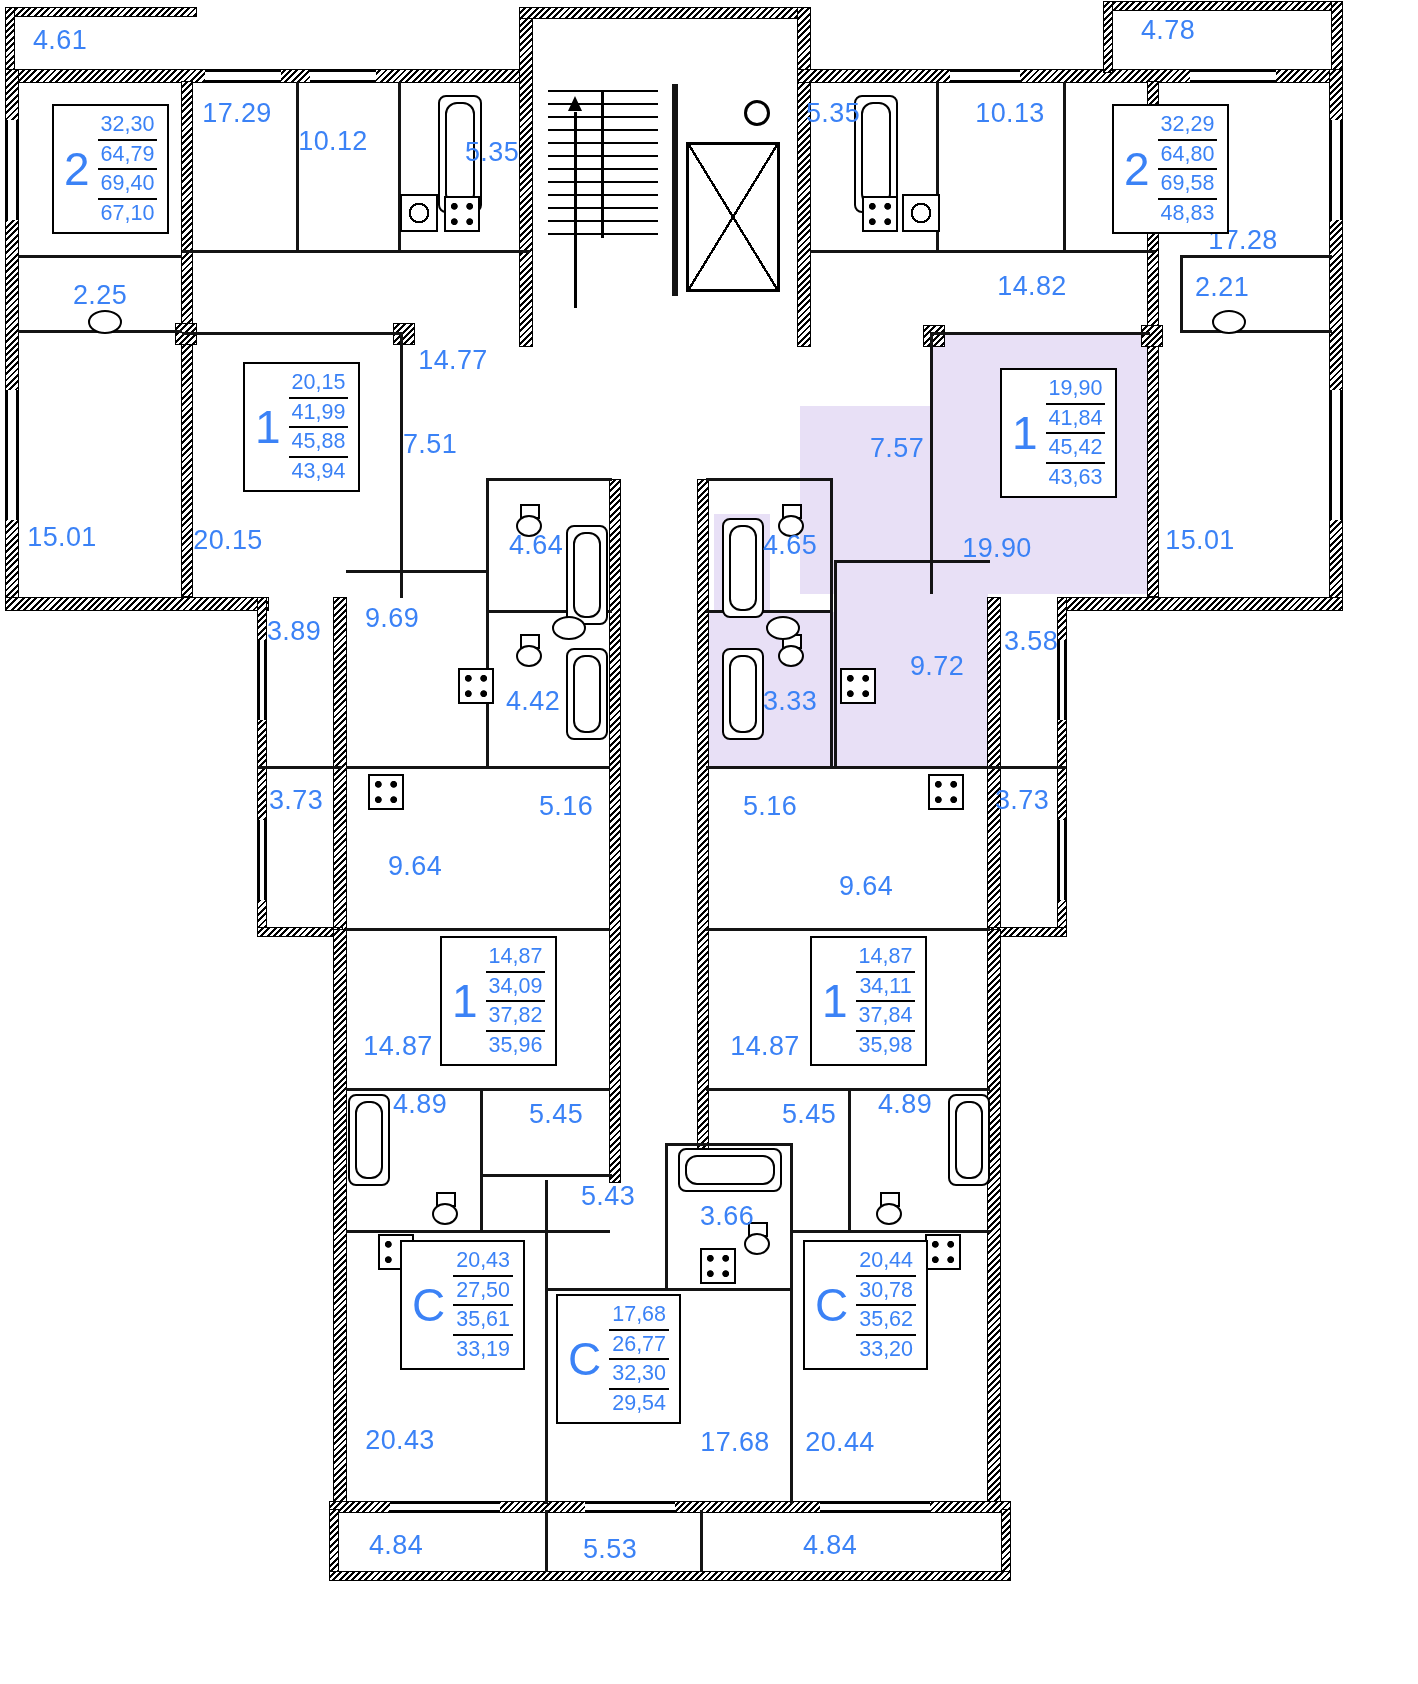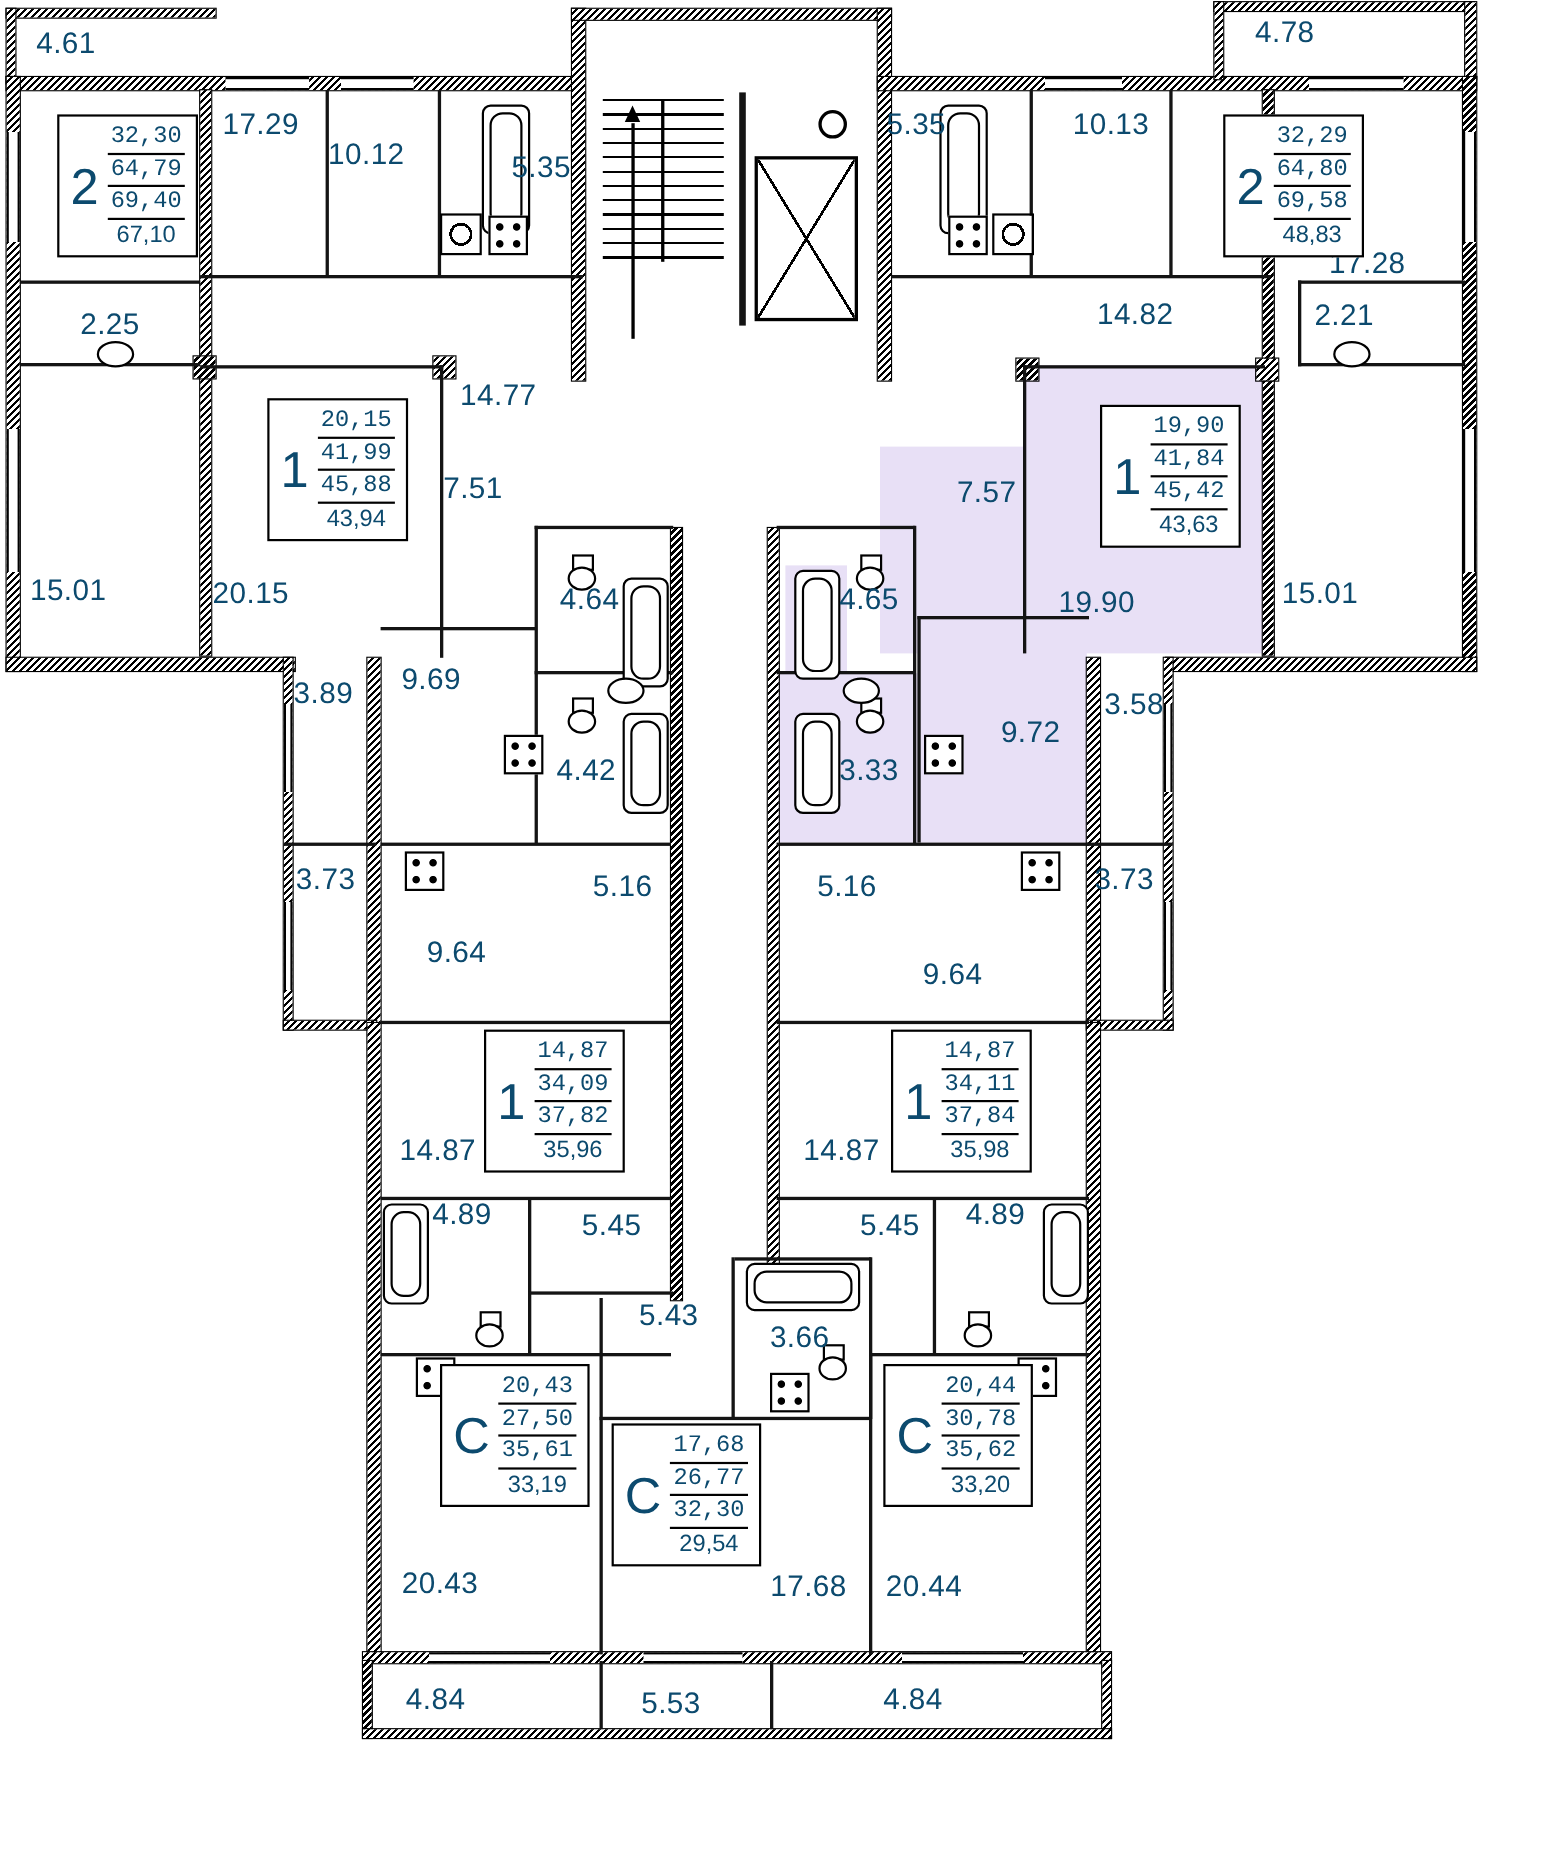--- a/index.html
+++ b/index.html
@@ -1,33 +1,33 @@
 <!DOCTYPE html>
 <html><head>
 <meta charset="utf-8">
 <style>
   html,body{margin:0;padding:0;background:#fff;}
   .plan{position:relative;width:1418px;height:1684px;background:#fff;overflow:hidden;
-        font-family:"Liberation Sans",sans-serif;color:#0c4a6e;}
+        font-family:"Liberation Sans",sans-serif;color:#3b82f6;}
   
   .w{position:absolute;box-sizing:border-box;
      background:repeating-linear-gradient(135deg,#fff 0 2.5px,#000 2.5px 4.5px);
      outline:1.5px solid #000;}
   
   .p{position:absolute;background:#141414;}
   
   .hl{position:absolute;background:#e8e0f6;}
   .lbl{position:absolute;transform:translate(-50%,-50%);font-size:27px;letter-spacing:.4px;
        white-space:nowrap;line-height:1;}
   .unit{position:absolute;display:flex;align-items:center;gap:8px;background:#fff;
         border:2.5px solid #000;padding:5px 10px;}
   .unit .num{font-size:46px;line-height:1;}
   .vals{display:flex;flex-direction:column;align-items:center;font-size:21.5px;line-height:1.28;}
   .vals .v{padding:0 3px;}
-  .vals .u{border-bottom:2px solid #000;font-family:Liberation Mono, monospace;}
+  .vals .u{border-bottom:2px solid #000;}
   .win{position:absolute;background:#fff;border-top:2px solid #000;border-bottom:2px solid #000;box-sizing:border-box;}
   .winv{position:absolute;background:#fff;border-left:2px solid #000;border-right:2px solid #000;box-sizing:border-box;}
   .stairs{position:absolute;background:repeating-linear-gradient(to bottom,#000 0 2px,transparent 2px 13px);}
   .rail{position:absolute;background:#000;}
   .arrow-line{position:absolute;background:#000;}
   .arrow-head{position:absolute;width:0;height:0;border-left:7px solid transparent;
               border-right:7px solid transparent;border-bottom:15px solid #000;}
   .elev{position:absolute;box-sizing:border-box;border:3px solid #000;background:
     linear-gradient(to top right,transparent calc(50% - 1.2px),#000 calc(50% - 1.2px) calc(50% + 1.2px),transparent calc(50% + 1.2px)),
     linear-gradient(to bottom right,transparent calc(50% - 1.2px),#000 calc(50% - 1.2px) calc(50% + 1.2px),transparent calc(50% + 1.2px));}

